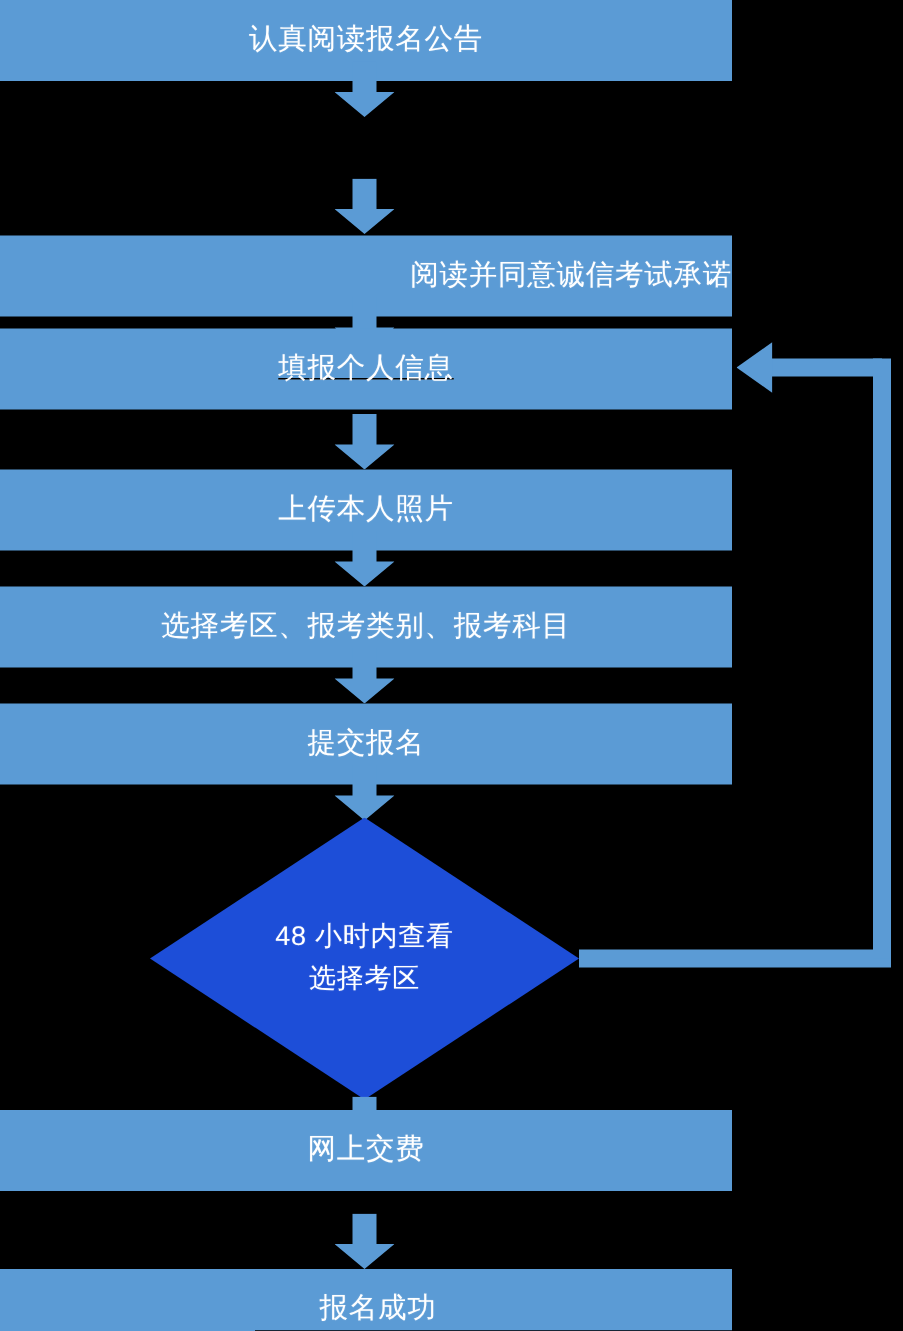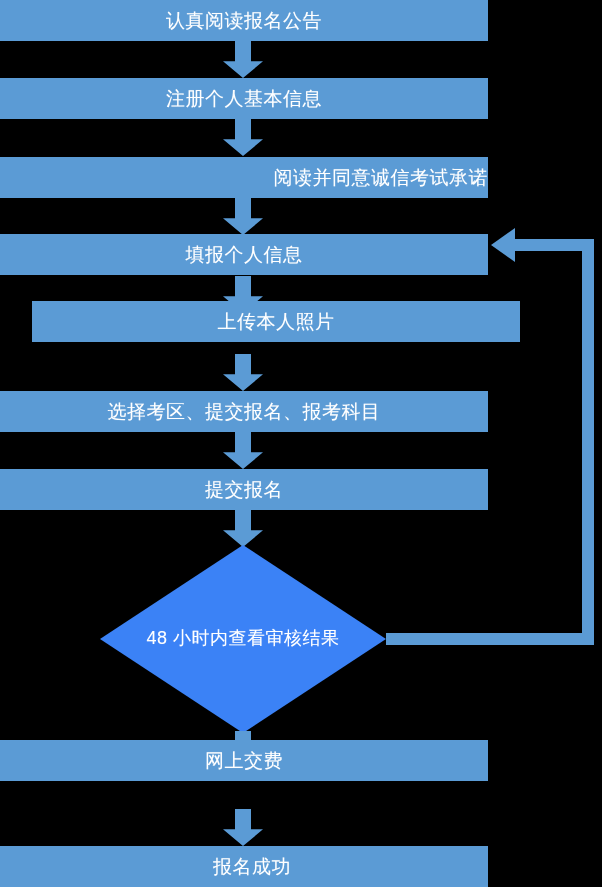--- a/index.html
+++ b/index.html
@@ -15,21 +15,21 @@
     position: relative;
     width: 602px;
     height: 887px;
     background: #000000;
     overflow: hidden;
   }
   .node-box {
     position: absolute;
     left: 0;
     width: 488px;
-    height: 41px;
+    height: 54px;
     background: #5B9BD5;
     display: flex;
     align-items: center;
     justify-content: center;
     box-sizing: border-box;
   }
   .node-label {
     color: #FFFFFF;
     font-size: 19px;
     line-height: 1.05;
@@ -44,25 +44,25 @@
     background: #5B9BD5;
     -webkit-clip-path: polygon(30% 0%, 70% 0%, 70% 55%, 100% 55%, 50% 100%, 0% 55%, 30% 55%);
     clip-path: polygon(30% 0%, 70% 0%, 70% 55%, 100% 55%, 50% 100%, 0% 55%, 30% 55%);
   }
   .diamond {
     position: absolute;
     left: 100px;
     top: 545px;
     width: 286px;
     height: 188px;
-    background: #3b82f6;
+    background: #1d4ed8;
     -webkit-clip-path: polygon(50% 0%, 100% 50%, 50% 100%, 0% 50%);
     clip-path: polygon(50% 0%, 100% 50%, 50% 100%, 0% 50%);
     display: flex;
-    flex-direction: row;
+    flex-direction: column;
     align-items: center;
     justify-content: center;
   }
   .diamond .node-label {
     font-size: 18px;
     line-height: 1.55;
     text-align: center;
   }
   .loop-seg {
     position: absolute;
@@ -100,53 +100,50 @@
 </head>
 <body>
 
 <div id="canvas">
 
   <div class="node-box" style="top:0px;">
     <span class="node-label">认真阅读报名公告</span>
   </div>
   <div class="arrow-down" style="left:223px; top:41px;"></div>
 
-  <div class="node-box" style="top:78px;">
-    <span class="node-label">注册个人基本信息</span>
-  </div>
   <div class="arrow-down" style="left:223px; top:119px;"></div>
 
   <div class="node-box" style="top:157px;justify-content:flex-end;">
     <span class="node-label">阅读并同意诚信考试承诺</span>
   </div>
   <div class="arrow-down" style="left:223px; top:198px;"></div>
 
-  <div class="node-box" style="top:234px;">
+  <div class="node-box" style="top:219px;text-decoration:underline;">
     <span class="node-label">填报个人信息</span>
   </div>
   <div class="arrow-down" style="left:223px; top:276px;"></div>
 
-  <div class="node-box" style="top:301px;margin-left:32px;">
+  <div class="node-box" style="top:313px;">
     <span class="node-label">上传本人照片</span>
   </div>
   <div class="arrow-down" style="left:223px; top:354px;"></div>
 
   <div class="node-box" style="top:391px;">
-    <span class="node-label">选择考区、提交报名、报考科目</span>
+    <span class="node-label">选择考区、报考类别、报考科目</span>
   </div>
   <div class="arrow-down" style="left:223px; top:432px;"></div>
 
   <div class="node-box" style="top:469px;">
     <span class="node-label">提交报名</span>
   </div>
   <div class="arrow-down" style="left:223px; top:510px;"></div>
 
   <div class="diamond">
     <span class="node-label">48 小时内查看</span>
-    <span class="node-label">审核结果</span>
+    <span class="node-label">选择考区</span>
   </div>
   <div class="arrow-down" style="left:223px; top:731px;"></div>
 
   <div class="node-box" style="top:740px;">
     <span class="node-label">网上交费</span>
   </div>
   <div class="arrow-down" style="left:223px; top:809px;"></div>
 
   <div class="node-box" style="top:846px;padding-left:16px;">
     <span class="node-label">报名成功</span>

